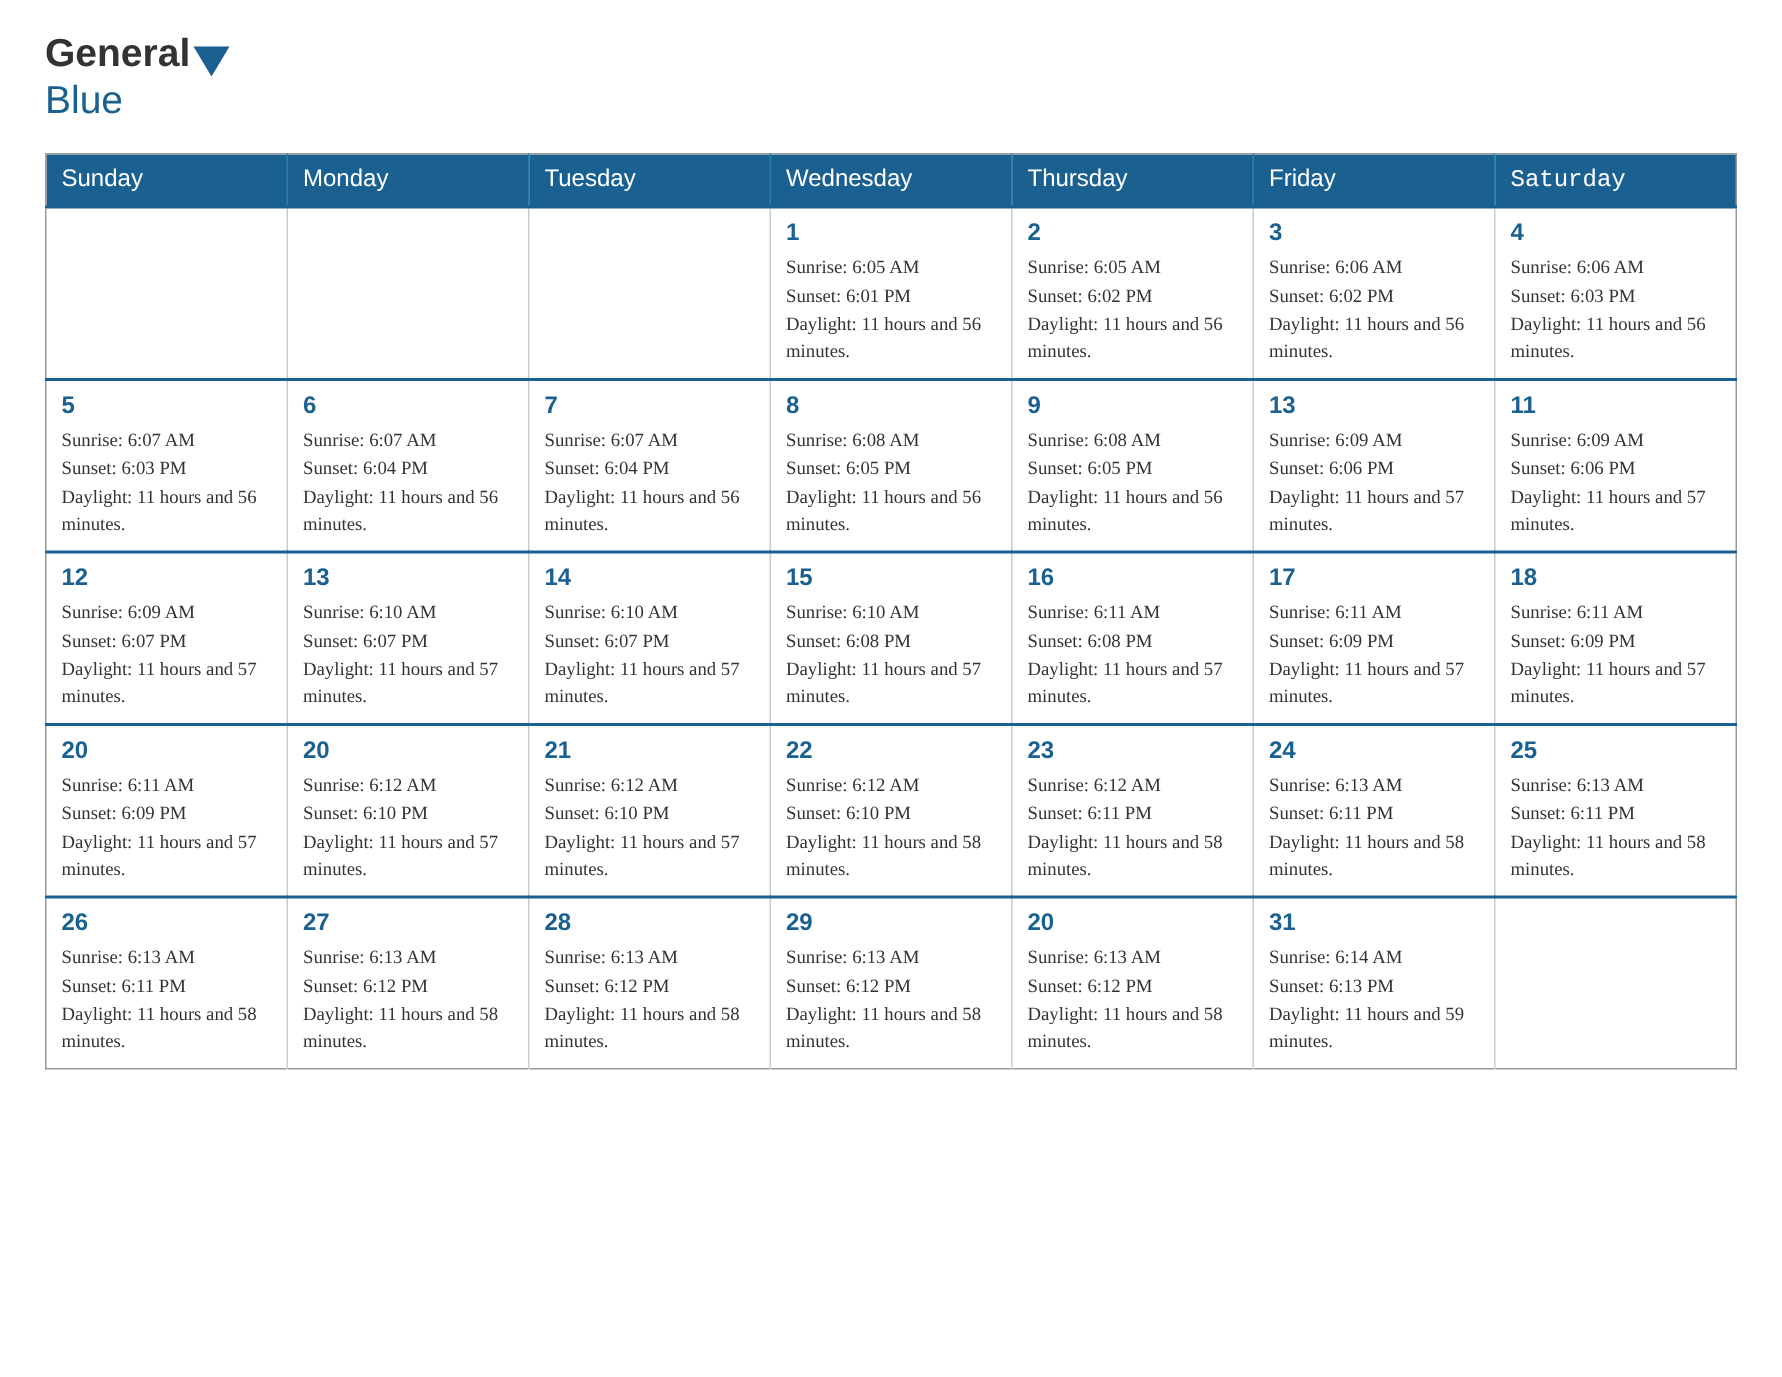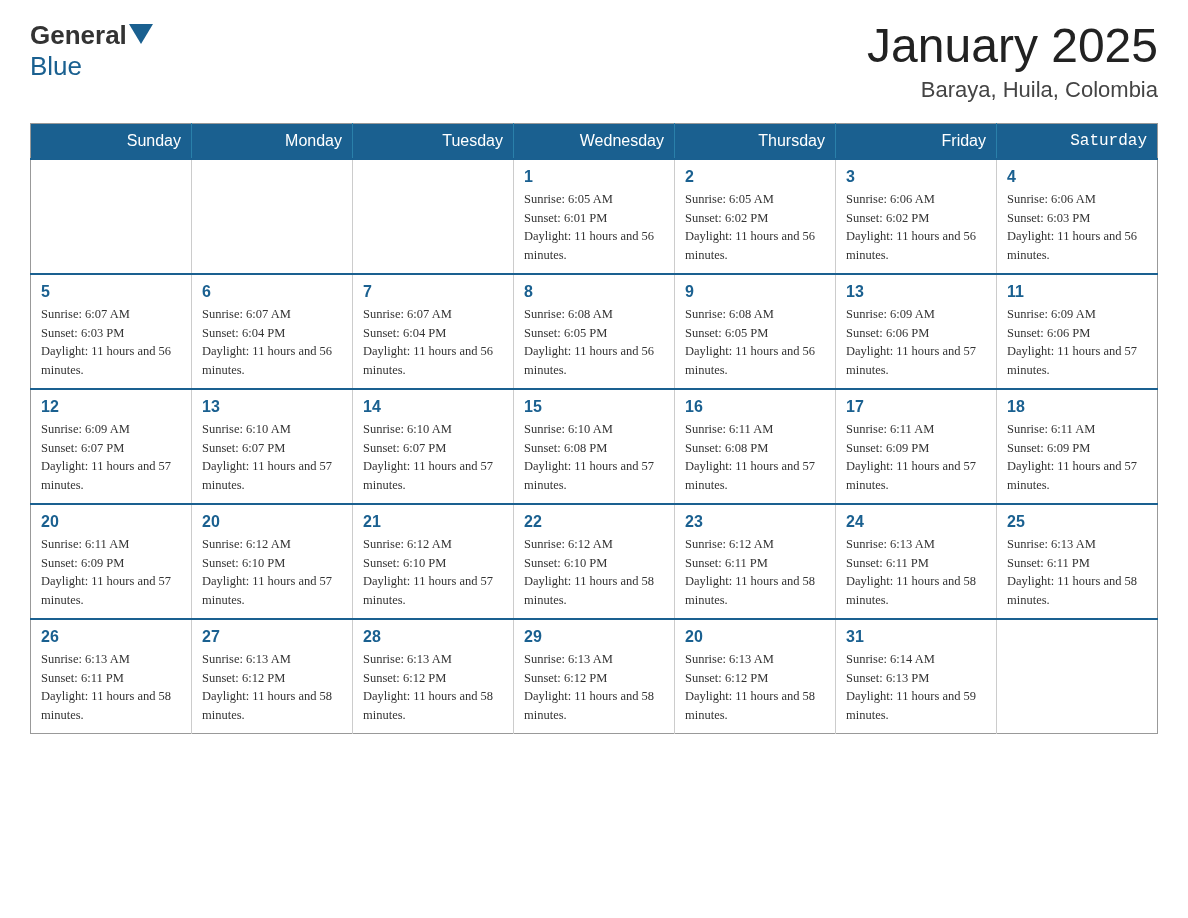--- a/index.html
+++ b/index.html
@@ -33,20 +33,21 @@
       font-size: 26px;
       font-weight: normal;
       color: #1a6090;
     }
     .logo-wrapper {
       display: flex;
       flex-direction: column;
     }
     .logo-top {
       display: flex;
+      align-items: flex-end;
     }
     .title-section {
       text-align: right;
     }
     .calendar-title {
       font-size: 48px;
       font-weight: normal;
       color: #222;
       line-height: 1.1;
     }
@@ -58,21 +59,21 @@
     .calendar {
       width: 100%;
       border-collapse: collapse;
       border: 1px solid #999;
     }
     .calendar thead tr {
       background-color: #1a6090;
     }
     .calendar thead th {
       color: #fff;
-      text-align: right;
+      text-align: left;
       padding: 8px 10px;
       font-size: 16px;
       font-weight: normal;
       border-right: 1px solid #2a80aa;
       width: calc(100% / 7);
     }
     .calendar thead th:last-child {
       border-right: none;
       font-family: Liberation Mono, monospace;
     }
@@ -111,24 +112,20 @@
 </head>
 <body>
 
 <div class="header">
   <div class="logo-wrapper">
     <div class="logo-top">
       <span class="logo-text-general">General</span>
       <div class="logo-arrow"></div>
     </div>
     <span class="logo-text-blue">Blue</span>
-  </div>
-  <div class="title-section">
-    <div class="calendar-title">January 2025</div>
-    <div class="calendar-subtitle">Baraya, Huila, Colombia</div>
   </div>
 </div>
 
 <table class="calendar">
   <thead>
     <tr>
     <th>Sunday</th>
         <th>Monday</th>
         <th>Tuesday</th>
         <th>Wednesday</th>

